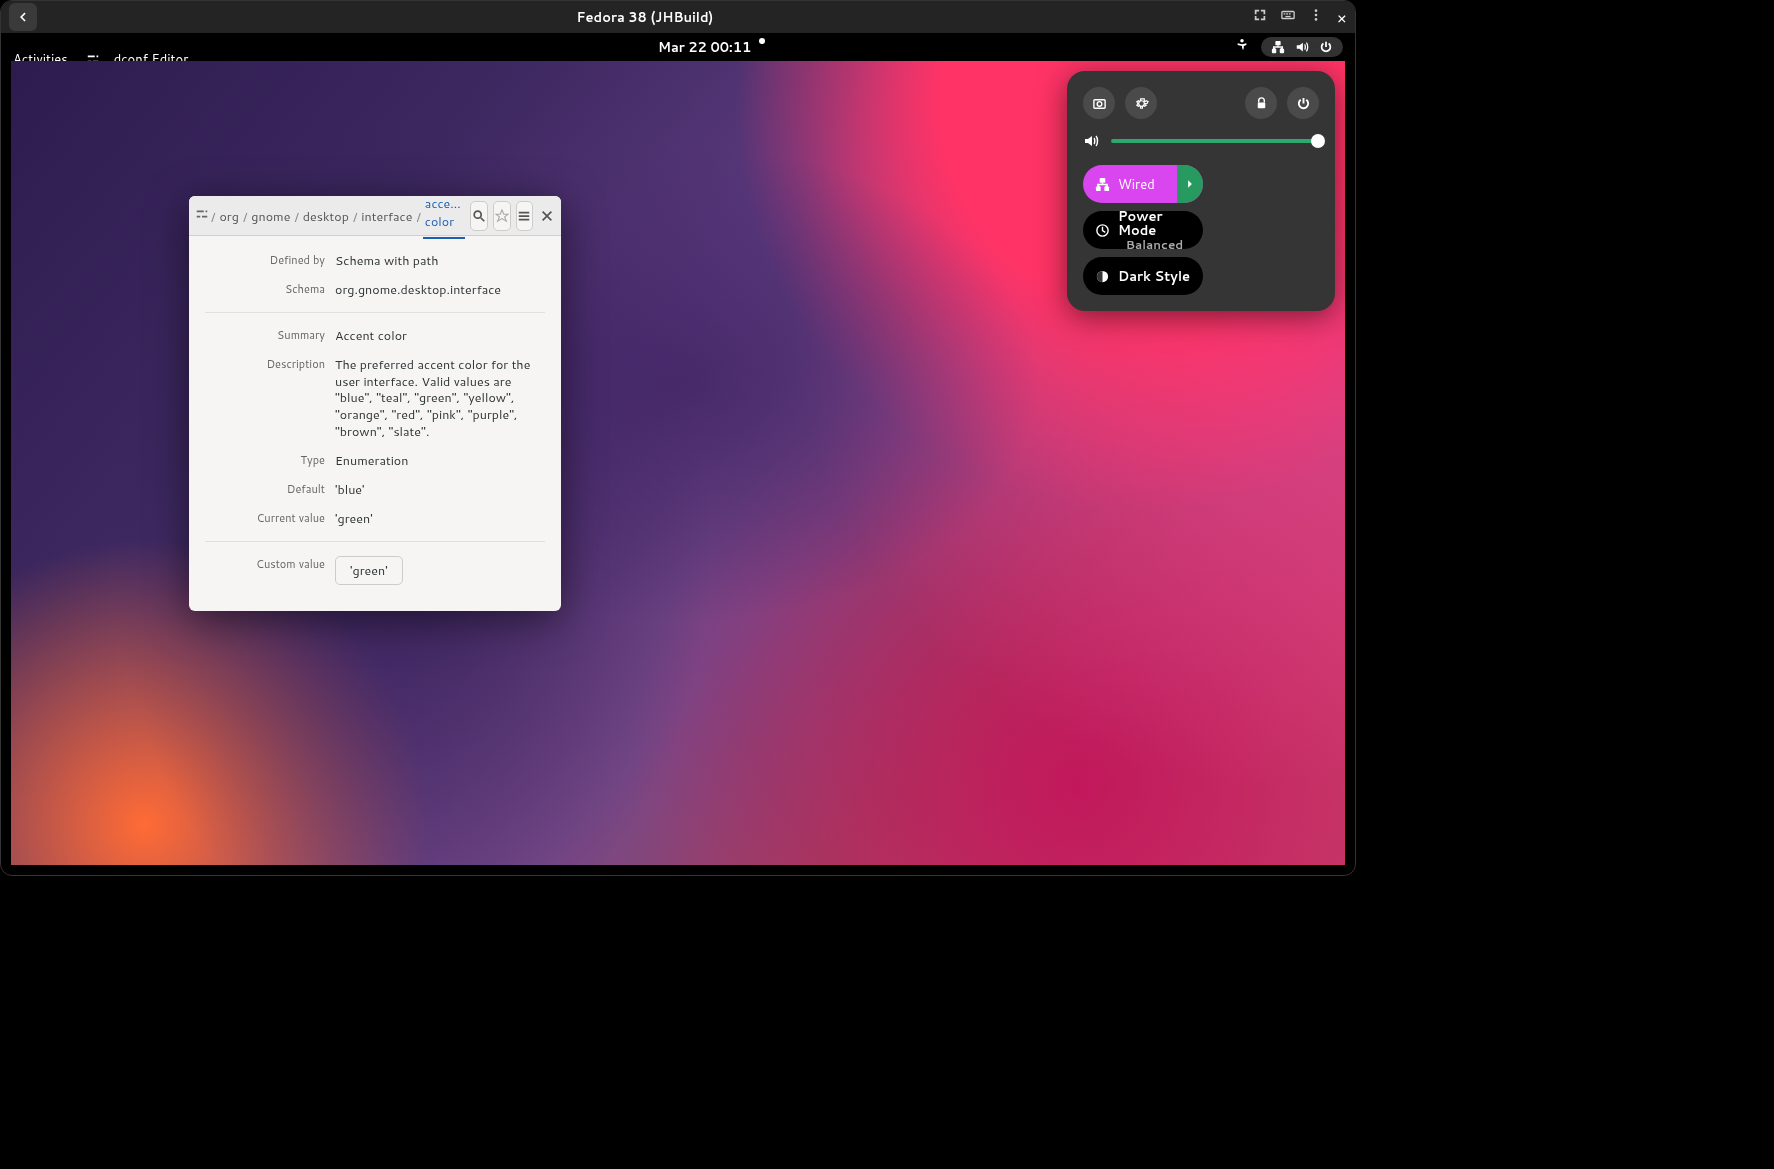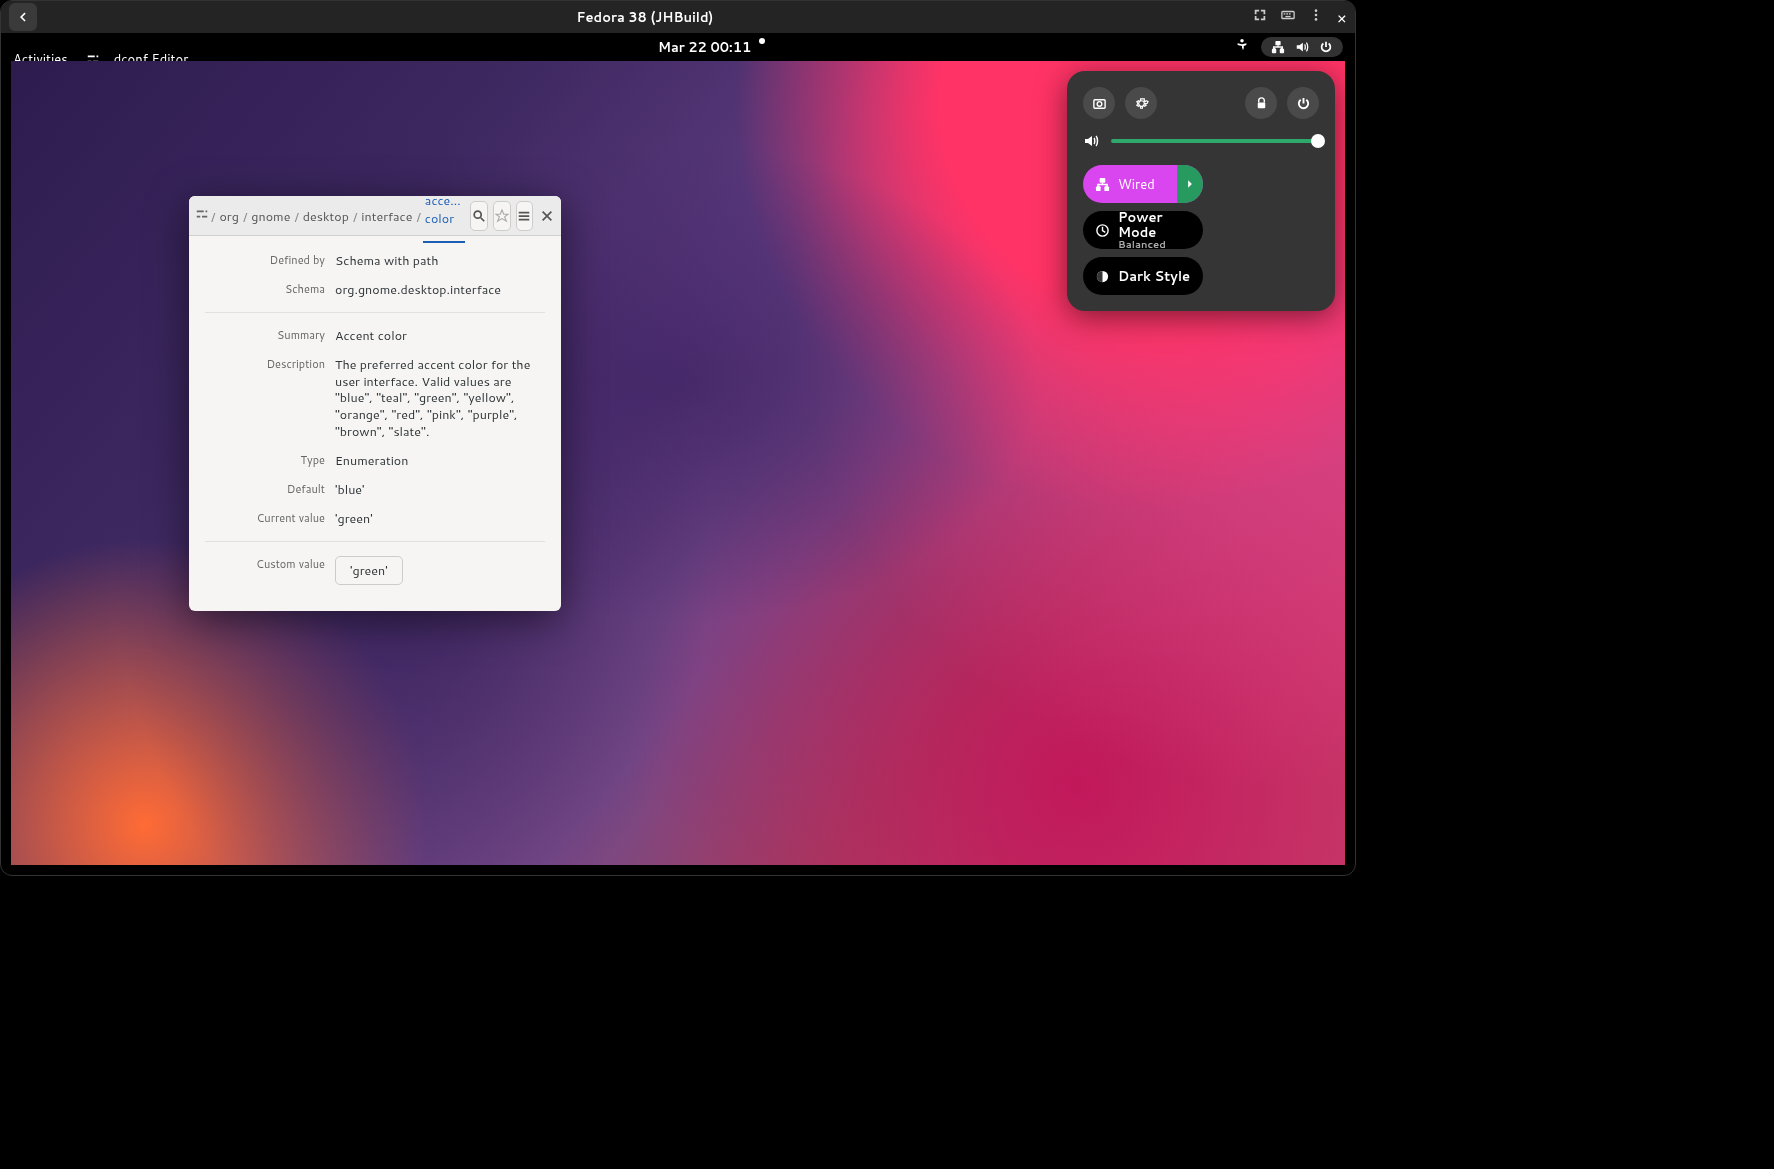--- a/index.html
+++ b/index.html
@@ -53,29 +53,29 @@
     .qs-slider .thumb{position:absolute;right:-6px;top:-5px;width:14px;height:14px;background:#fff;border-radius:50%;}
     .qs-toggles { display:flex; flex-wrap:wrap; gap:8px; }
     .toggle-btn { height:38px; border-radius:20px; display:flex; align-items:center; padding:0 12px; gap:8px; cursor:pointer; color:#fff; font-size:13px; }
     .toggle-btn.wired { background:#d946ef; width:120px; position:relative; padding-right:32px;}
     .toggle-btn.wired .arrow{position:absolute;right:0;top:0;bottom:0;width:26px;background:#279a60;border-radius:0 20px 20px 0;display:flex;align-items:center;justify-content:center;}
     .toggle-btn.wired .arrow svg{width:10px;height:10px;fill:#fff;}
     .toggle-btn svg{width:15px;height:15px;fill:#fff;flex-shrink:0;}
     .toggle-btn.gray{background:#000000;font-weight:bold;}
     .toggle-btn.power{width:120px;}
     .toggle-btn.power .txt{display:flex;flex-direction:column;line-height:1.1;}
-    .toggle-btn.power .sub{font-size:10px;color:#aaa;}
+    .toggle-btn.power .sub{font-size:12px;color:#aaa;text-align:center;}
     .toggle-btn.dark{width:120px;}
 
     
     .dconf { position:absolute; top:195px; left:188px; width:372px; background:#f6f5f4; border-radius:6px; box-shadow:0 8px 40px rgba(0,0,0,0.5); z-index:5; overflow:hidden; color:#2e3436; }
     .dconf-header { height:40px; background:#ebebeb; border-bottom:1px solid #d0d0d0; display:flex; align-items:center; padding:0 6px; gap:2px; font-size:12.5px; }
     .dconf-header .crumb{color:#555;padding:2px 2px;}
     .dconf-header .sep{color:#888;}
-    .dconf-header .crumb.active{color:#1a5fb4;border-bottom:2px solid #1a5fb4;padding-bottom:14px;}
+    .dconf-header .crumb.active{color:#1a5fb4;border-bottom:2px solid #1a5fb4;padding-bottom:7px;}
     .dconf-header .hicon-btn{width:30px;height:30px;border:1px solid #ccc;border-radius:5px;display:flex;align-items:center;justify-content:center;margin-left:3px;background:#f6f5f4;cursor:pointer;}
     .dconf-header .hicon-btn svg{width:14px;height:14px;fill:#555;}
     .dconf-header .hicon-btn.plain{border:none;background:transparent;}
     .dconf-header .crumbicon svg{width:14px;height:14px;fill:#666;}
     .dconf-body { padding:10px 16px 20px; font-size:13px; }
     .dconf-row { display:flex; padding:6px 0; }
     .dconf-label { width:130px; text-align:right; color:#666; padding-right:10px; font-size:11px;}
     .dconf-val { flex:1; color:#2e3436; font-size:12.5px; line-height:1.35;}
     .dconf-section{border-top:1px solid #e0e0e0;margin-top:8px;padding-top:8px;}
     .switch{width:34px;height:18px;background:#ccc;border-radius:10px;position:relative;}

